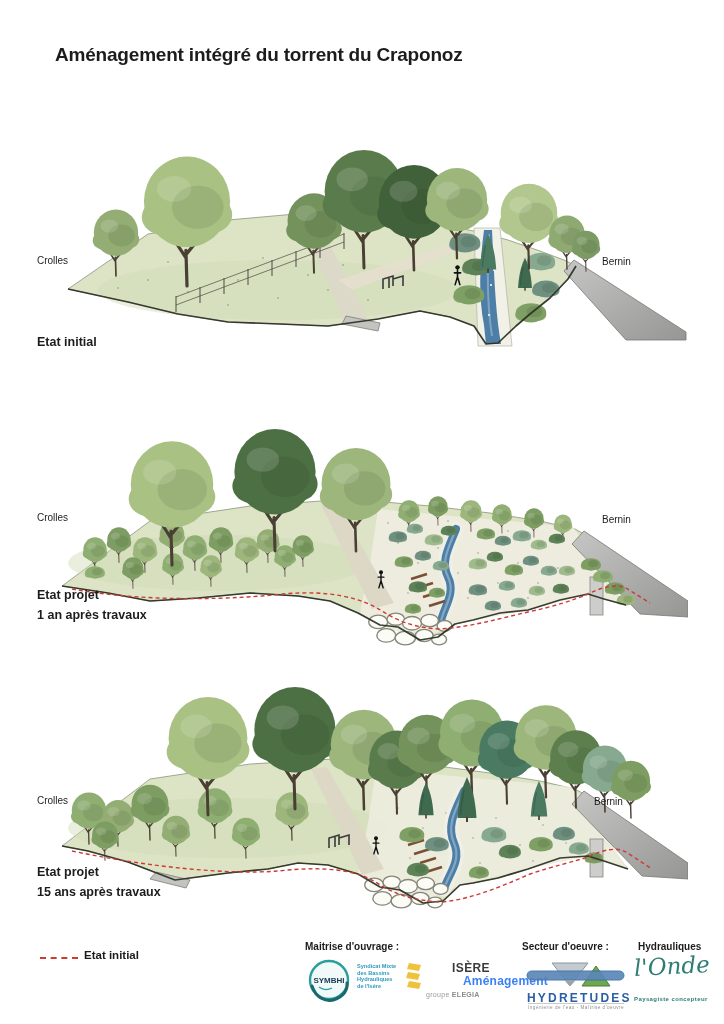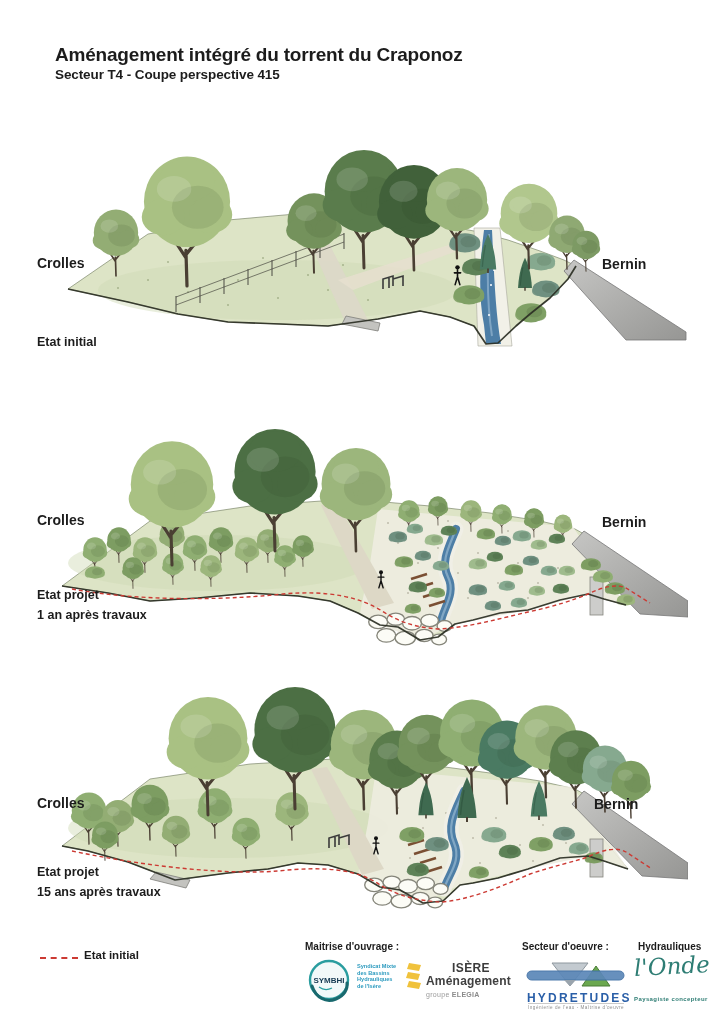--- a/index.html
+++ b/index.html
@@ -10,28 +10,28 @@
   }
   .abs { position:absolute; }
   .title {
     left:55px; top:44px; font-size:19px; font-weight:bold; letter-spacing:-0.2px;
     font-stretch:condensed;
   }
   .subtitle {
     left:55px; top:67px; font-size:13.5px; font-weight:bold; letter-spacing:-0.1px;
     font-stretch:condensed;
   }
-  .side-label { font-size:14px; font-weight:bold; font-stretch:condensed; }
+  .side-label { font-size:10px; font-weight:normal; font-stretch:condensed; }
   .caption { font-size:12.5px; font-weight:bold; line-height:20px; font-stretch:condensed; white-space:pre-line; }
   .scene { position:absolute; left:28px; }
   .legend-line { width:38px; height:0; border-top:2px dashed var(--accent-red,#cc3a33); }
   .foot-head { font-size:10px; font-weight:bold; font-stretch:condensed; }
   .symbhi-desc { font-size:5.6px; font-weight:bold; color:#2d9bbf; line-height:6.6px; white-space:pre-line; }
   .isere-name { font-size:12px; font-weight:bold; color:#3b3b3b; letter-spacing:.4px; line-height:13px;padding-left:26px; }
-  .isere-sub  { font-size:12px; font-weight:bold; color:#404040; letter-spacing:.2px; line-height:13px; }
+  .isere-sub  { font-size:12px; font-weight:bold; color:#3b82f6; letter-spacing:.2px; line-height:13px;margin-left:37px; }
   .isere-group { font-size:7px; color:#9a9a9a; letter-spacing:.3px; }
   .isere-group b { color:#8a8a8a; }
   .hyd-name { font-size:12px; font-weight:bold; color:#2a5fa8; letter-spacing:2.2px; }
   .hyd-tag  { font-size:4.6px; color:#8f8f8f; letter-spacing:.5px; border-top:1px solid #c9c9c9; padding-top:1px; }
   .onde-name { font-family:"DejaVu Serif", serif; font-style:italic; font-size:23px; color:#2e7d74; transform:rotate(-3deg); }
   .onde-tag  { font-size:6px; font-weight:bold; color:#2e7d74; letter-spacing:.4px; }
   svg text { font-family:"Liberation Sans", sans-serif; }
 </style>
 </head>
 <body>
@@ -81,21 +81,20 @@
         <circle cx="7" cy="4" r="2.8" fill="#111"></circle>
         <path d="M7,7 L7,16 M7,16 L4,26 M7,16 L10,26 M3,11 L11,11" stroke="#111" stroke-width="2" fill="none" stroke-linecap="round"></path>
       </symbol>
       <symbol id="sym-gate" viewBox="0 0 26 20">
         <path d="M3,19 L3,9 L13,6 L13,16 M9,18 L9,8 M13,9 L23,6 L23,16" stroke="#3a3a3a" stroke-width="1.6" fill="none"></path>
       </symbol>
     </defs>
   </svg>
 
   <div class="abs title">Aménagement intégré du torrent du Craponoz</div>
-  <div class="abs subtitle">Secteur T4 - Coupe perspective 415</div>
 
   <div class="abs" style="left:0;top:128px;width:724px;height:250px;">
     <svg class="scene" style="top:2px" width="660" height="236" viewBox="0 0 660 236">
       <polygon fill="#dde4c6" stroke="#6a7657" stroke-width=".6" opacity="1" points="40,159 120,104 200,90 290,82 360,88 412,95 446,101 480,110 512,121 536,130 548,136 540,149 522,168 502,184 488,196 470,213 458,214 446,196 422,187 392,181 350,189 300,196 252,194 200,192 150,184 100,172"></polygon>
       <ellipse cx="250" cy="160" rx="180" ry="30" fill="#cfdab4" opacity=".45"></ellipse>
       <g fill="#76875a" opacity=".5">
         <circle cx="120" cy="150" r="1"></circle>
           <circle cx="160" cy="162" r="1"></circle>
           <circle cx="210" cy="150" r="1"></circle>
         <circle cx="250" cy="168" r="1"></circle>

